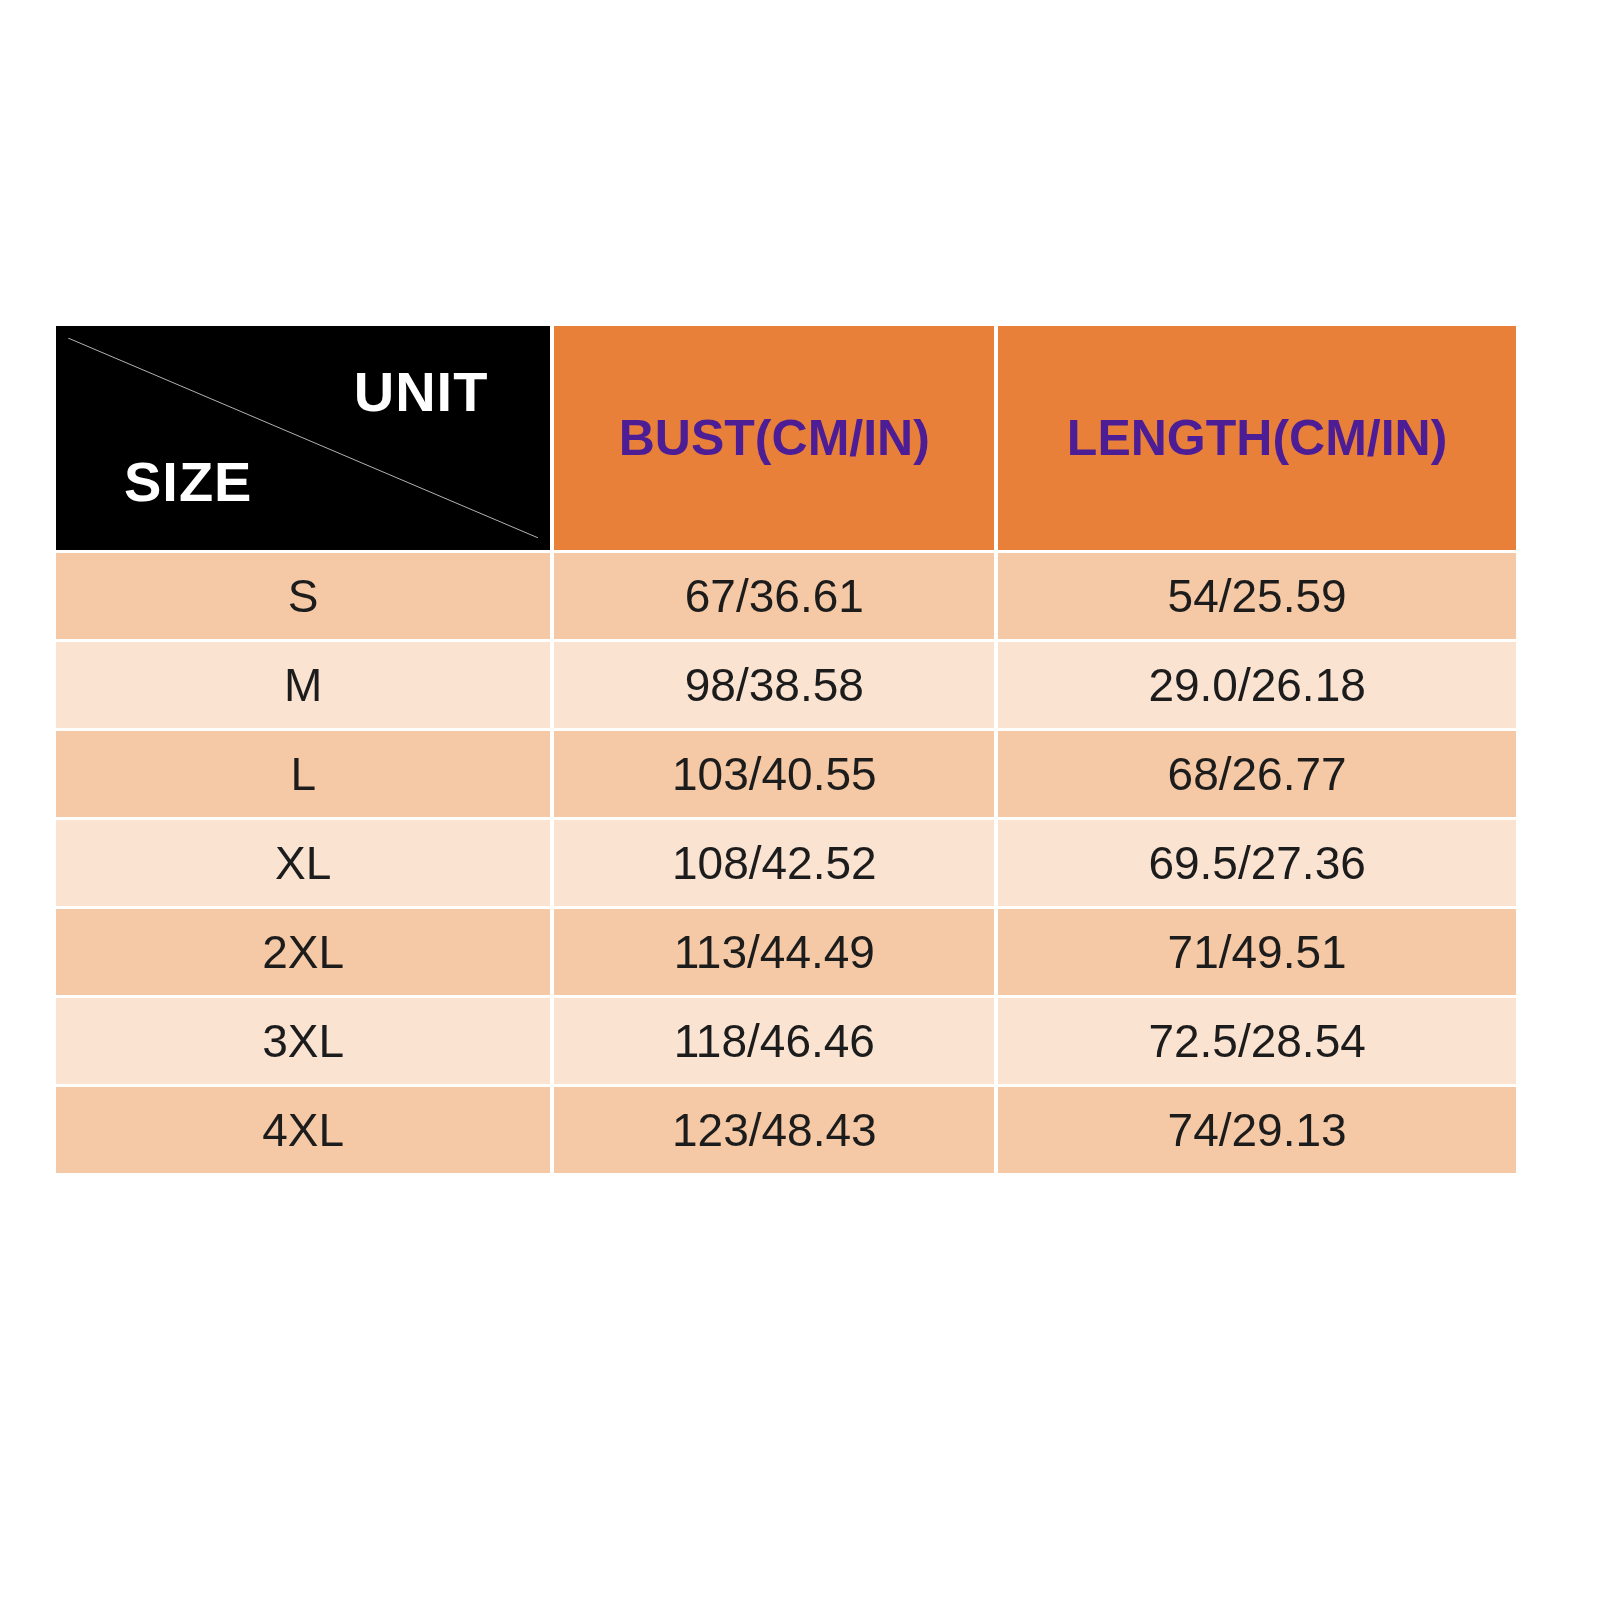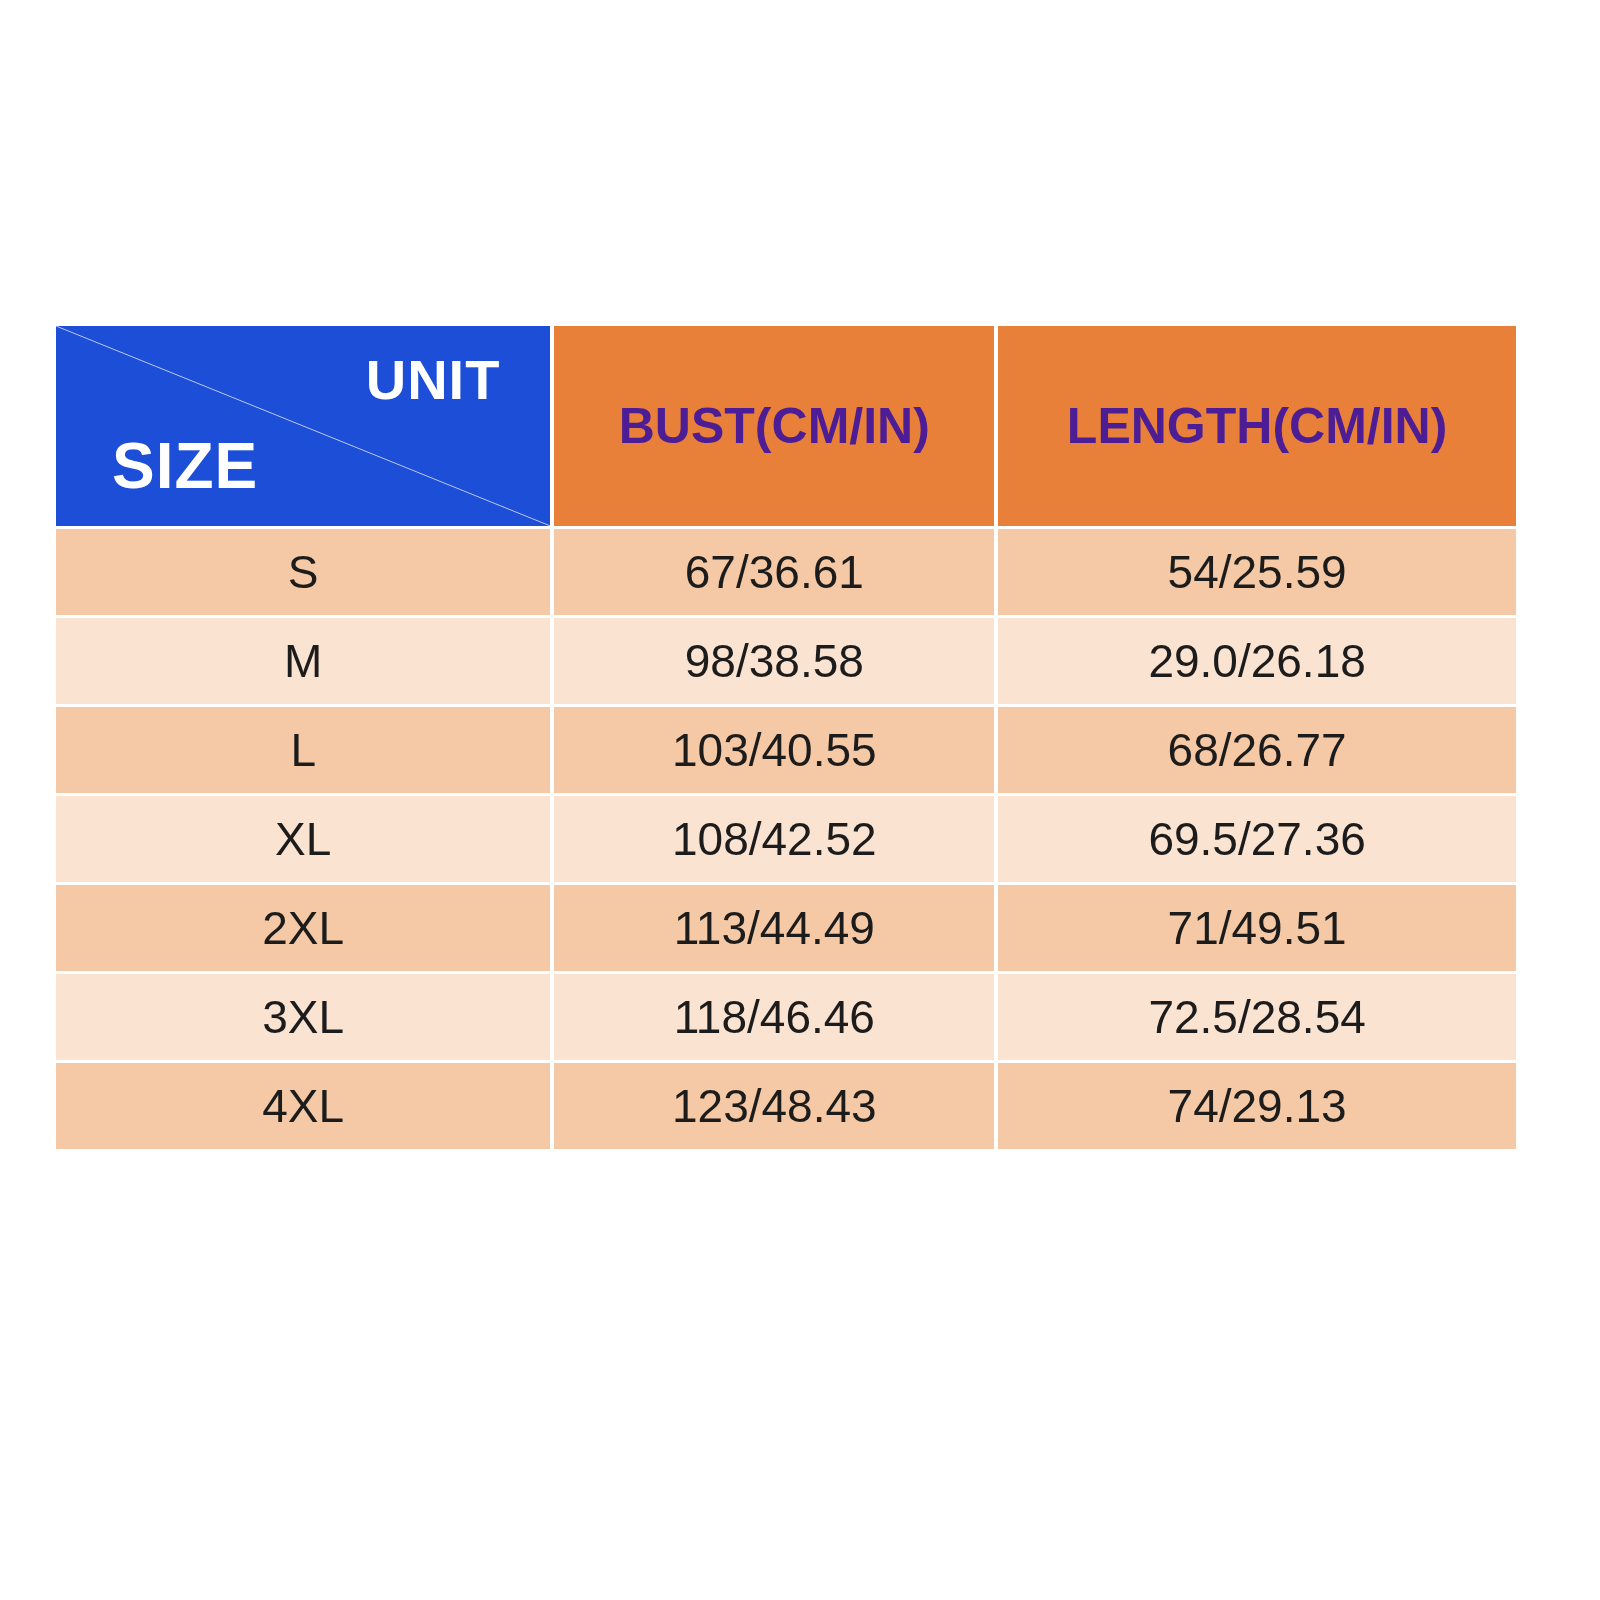--- a/index.html
+++ b/index.html
@@ -27,23 +27,23 @@
     width: 100%;
     table-layout: fixed;
   }
 
   table.size-chart col.c-size   { width: 34.0%; }
   table.size-chart col.c-bust   { width: 30.4%; }
   table.size-chart col.c-length { width: 35.6%; }
 
   
   thead th.corner {
-    background: #1d4ed8;
+    background: #000000;
     height: 200px;
-    padding: 0;
+    padding: 12px;
     position: relative;
     vertical-align: top;
     border: 0;
   }
   .corner-inner {
     position: relative;
     width: 100%;
     height: 200px;
   }
   .corner-diag {
@@ -64,21 +64,21 @@
     font-size: 56px;
     font-weight: bold;
     letter-spacing: 1px;
     line-height: 1;
   }
   .corner-size {
     position: absolute;
     left: 56px;
     bottom: 28px;
     color: #ffffff;
-    font-size: 64px;
+    font-size: 56px;
     font-weight: bold;
     letter-spacing: 1px;
     line-height: 1;
   }
 
   thead th.hcell {
     background: #e8803a;
     color: #4c1d95;
     font-size: 50px;
     font-weight: bold;

